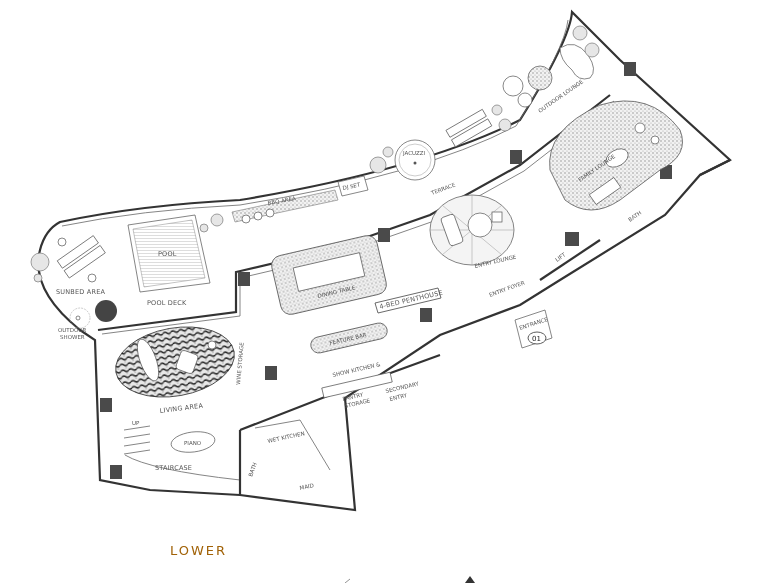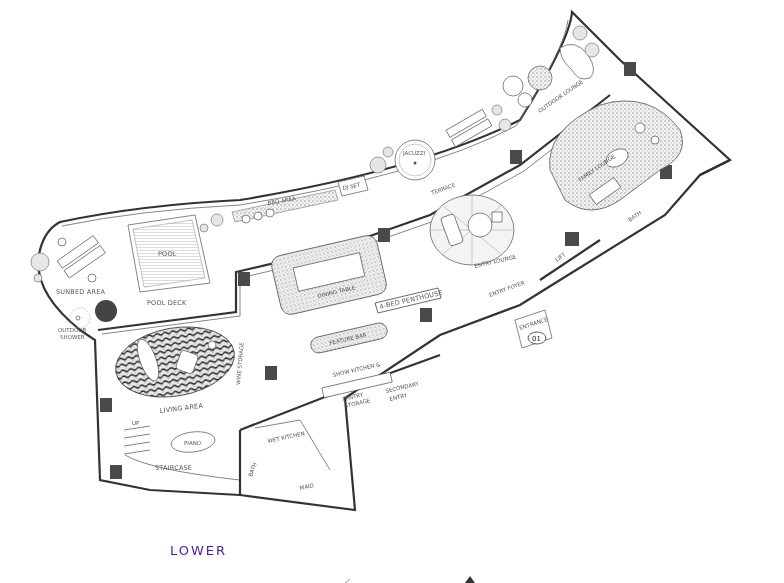--- a/index.html
+++ b/index.html
@@ -1,20 +1,20 @@
 <!DOCTYPE html>
 <html><head>
 <meta charset="utf-8">
 <style>
   html,body{margin:0;padding:0;background:#ffffff;}
   body{width:784px;height:583px;overflow:hidden;position:relative;font-family:"DejaVu Sans",sans-serif;}
   #plan{position:absolute;left:0;top:0;width:784px;height:583px;}
   .lbl{font-family:"DejaVu Sans",sans-serif;font-size:6.5px;fill:#555;letter-spacing:0.2px;}
   .lbl-sm{font-family:"DejaVu Sans",sans-serif;font-size:5.5px;fill:#555;}
-  .floor-label{position:absolute;left:170px;top:543px;font-family:"DejaVu Sans",sans-serif;font-size:13px;letter-spacing:2px;color:#4c1d95;}
+  .floor-label{position:absolute;left:170px;top:543px;font-family:"DejaVu Sans",sans-serif;font-size:13px;letter-spacing:2px;color:#a16207;}
   .wall{fill:none;stroke:#333;stroke-width:2.2;}
   .thin{fill:none;stroke:#666;stroke-width:0.8;}
   .hair{fill:none;stroke:#999;stroke-width:0.5;}
   .col{fill:#4a4a4a;}
   .rug{fill:url(#hatch);stroke:#555;stroke-width:0.8;}
   .rugdark{fill:url(#dark);stroke:#333;stroke-width:0.8;}
   .furn{fill:#fff;stroke:#555;stroke-width:0.7;}
   .plant{fill:#e6e6e6;stroke:#777;stroke-width:0.7;}
 </style>
 </head>

